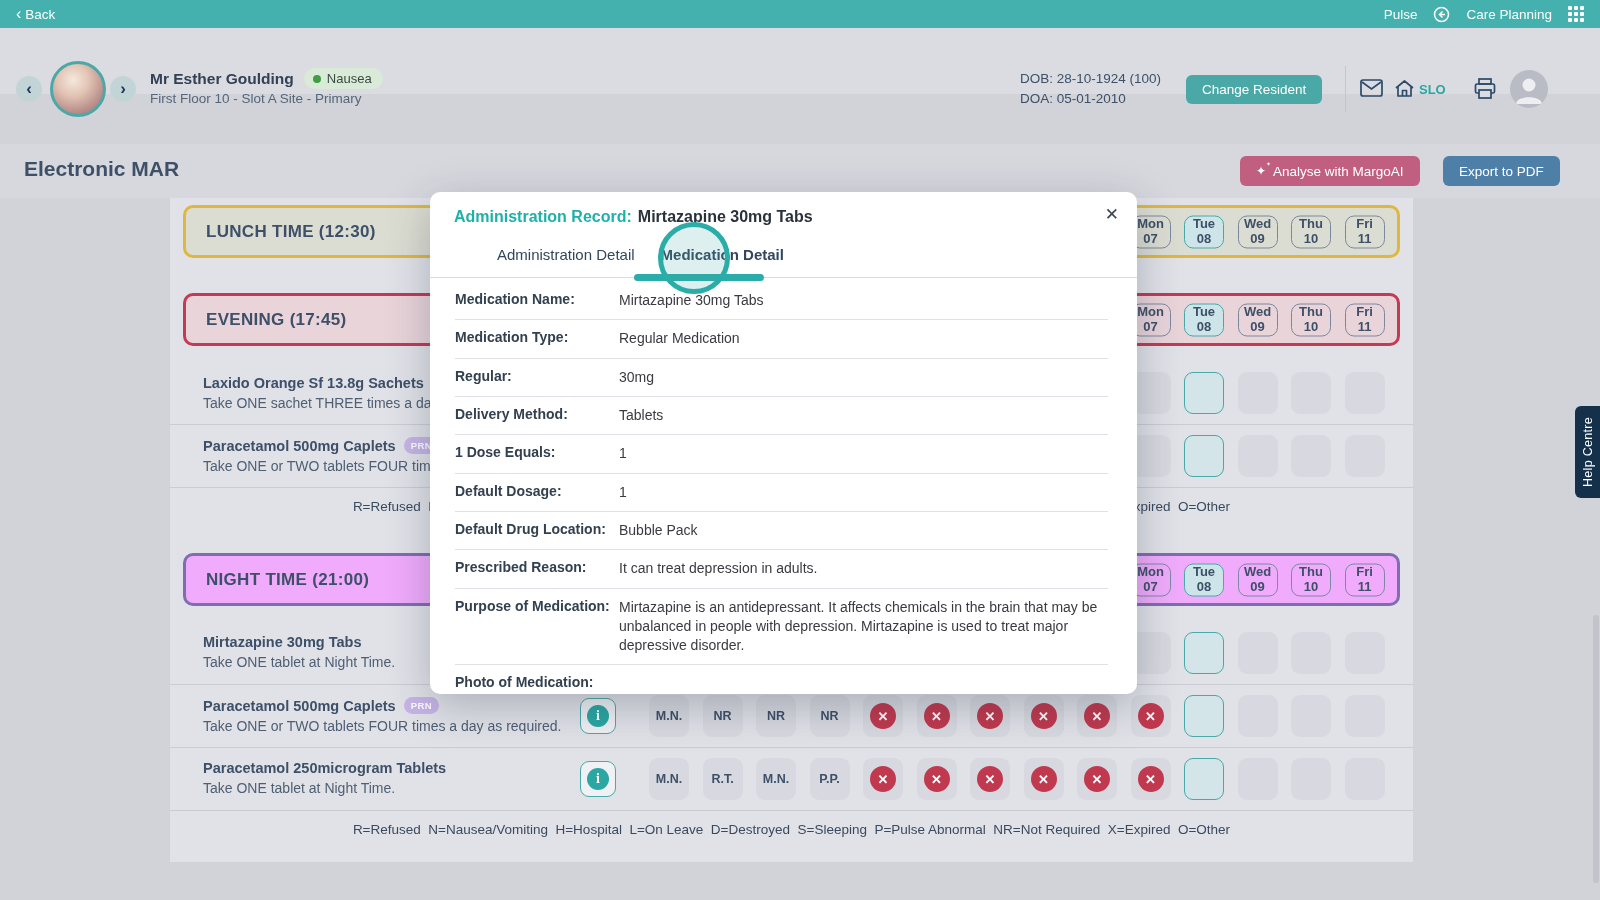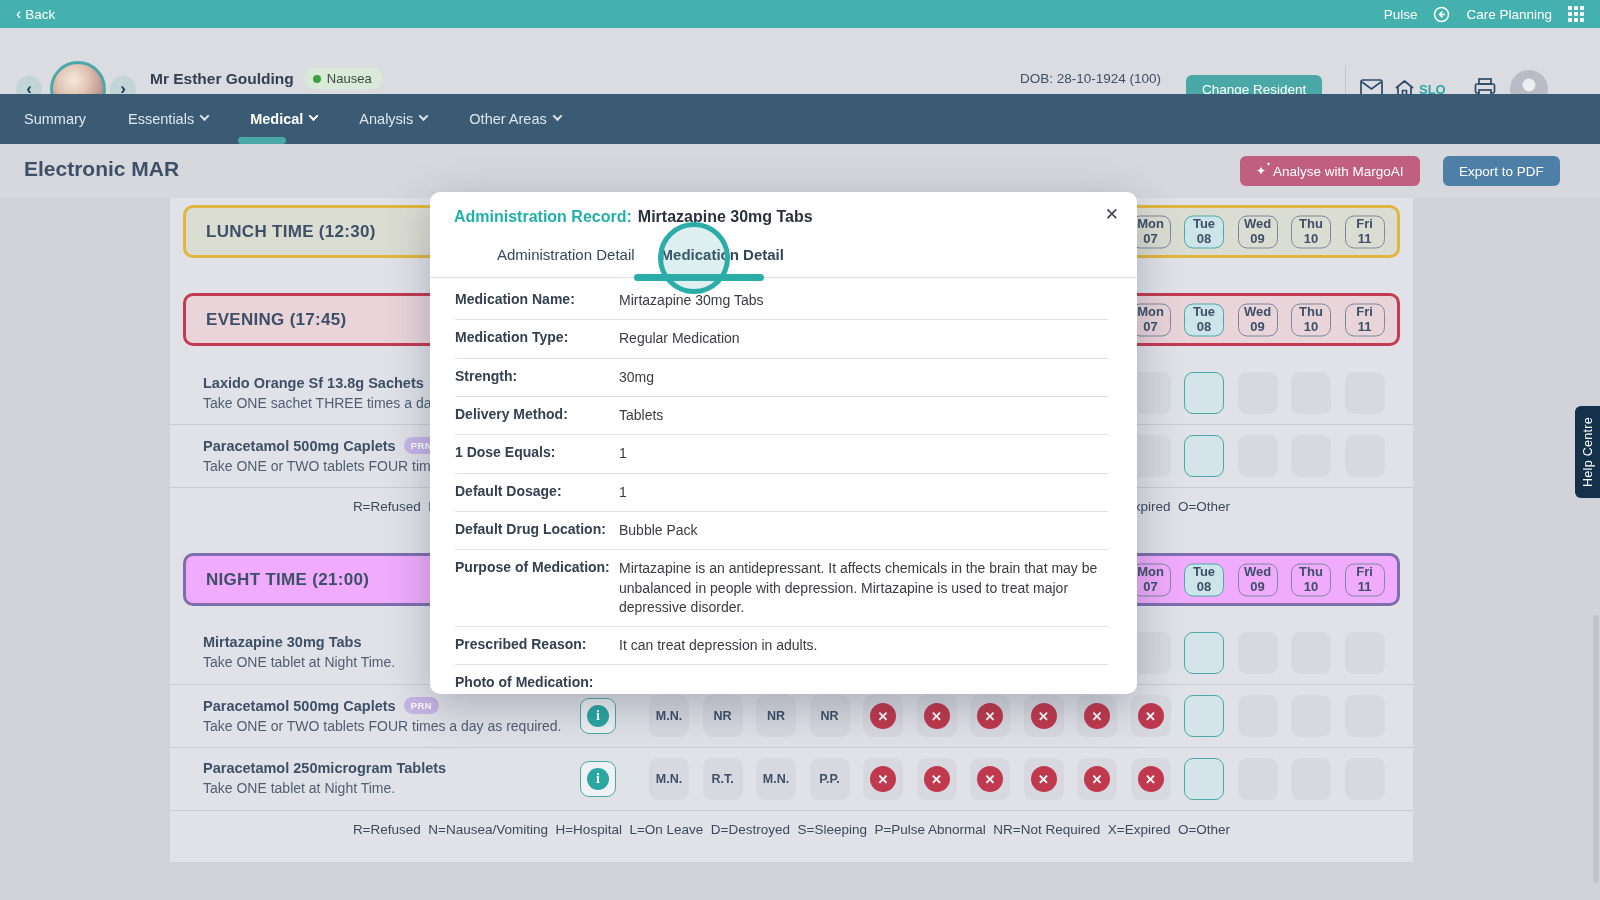--- a/index.html
+++ b/index.html
@@ -175,43 +175,20 @@
         </svg>
     </span>
     <span class="user-circle">
       <svg width="38" height="38" viewBox="0 0 38 38">
           <circle cx="19" cy="15" r="6.5" fill="#eceef1"></circle>
           <path d="M6 34 C6 25 32 25 32 34 Z" fill="#eceef1"></path>
         </svg>
     </span>
   </div>
 
-  <div class="navbar">
-      <div id="nav-items" style="display:flex;">
-        <div class="nav-item">
-          <span class="nav-label">Summary</span>
-        </div>
-        <div class="nav-item">
-          <span class="nav-label">Essentials</span>
-          <span class="caret"></span>
-        </div>
-        <div class="nav-item active">
-          <span class="nav-label">Medical</span>
-          <span class="caret"></span>
-        </div>
-        <div class="nav-item">
-          <span class="nav-label">Analysis</span>
-          <span class="caret"></span>
-        </div>
-        <div class="nav-item">
-          <span class="nav-label">Other Areas</span>
-          <span class="caret"></span>
-        </div>
-      </div>
-    </div>
 
   <div class="titlebar">
     <div class="page-title">Electronic MAR</div>
     <button class="margo-btn">
       <span class="spark">✦<i>✦</i></span>
       <span>Analyse with MargoAI</span>
     </button>
     <button class="export-btn">Export to PDF</button>
   </div>
 
@@ -585,48 +562,48 @@
     <div class="m-table" id="modal-fields">
         <div class="field">
     <div class="f-label">Medication Name:</div>
     <div class="f-value">Mirtazapine 30mg Tabs</div>
   </div>
         <div class="field">
     <div class="f-label">Medication Type:</div>
     <div class="f-value">Regular Medication</div>
   </div>
         <div class="field">
-    <div class="f-label">Strength:</div>
+    <div class="f-label">Regular:</div>
     <div class="f-value">30mg</div>
   </div>
         <div class="field">
     <div class="f-label">Delivery Method:</div>
     <div class="f-value">Tablets</div>
   </div>
         <div class="field">
     <div class="f-label">1 Dose Equals:</div>
     <div class="f-value">1</div>
   </div>
         <div class="field">
     <div class="f-label">Default Dosage:</div>
     <div class="f-value">1</div>
   </div>
         <div class="field">
     <div class="f-label">Default Drug Location:</div>
     <div class="f-value">Bubble Pack</div>
   </div>
         <div class="field">
+    <div class="f-label">Prescribed Reason:</div>
+    <div class="f-value">It can treat depression in adults.</div>
+  </div>
+        <div class="field">
     <div class="f-label">Purpose of Medication:</div>
     <div class="f-value">Mirtazapine is an antidepressant. It affects chemicals in the brain that may be unbalanced in people with depression. Mirtazapine is used to treat major depressive disorder.</div>
   </div>
         <div class="field">
-    <div class="f-label">Prescribed Reason:</div>
-    <div class="f-value">It can treat depression in adults.</div>
-  </div>
-        <div class="field">
     <div class="f-label">Photo of Medication:</div>
     <div class="f-value"></div>
   </div>
       </div>
   </div>
 
   <div class="help-tab">
       <span>Help Centre</span>
     </div>
   <div class="scroll-thumb"></div>

